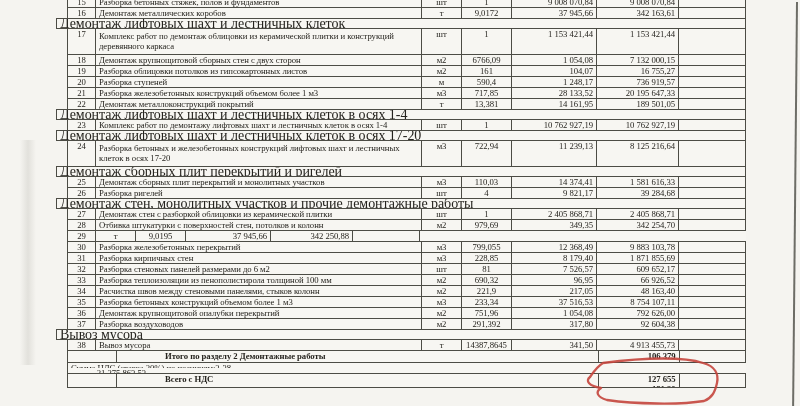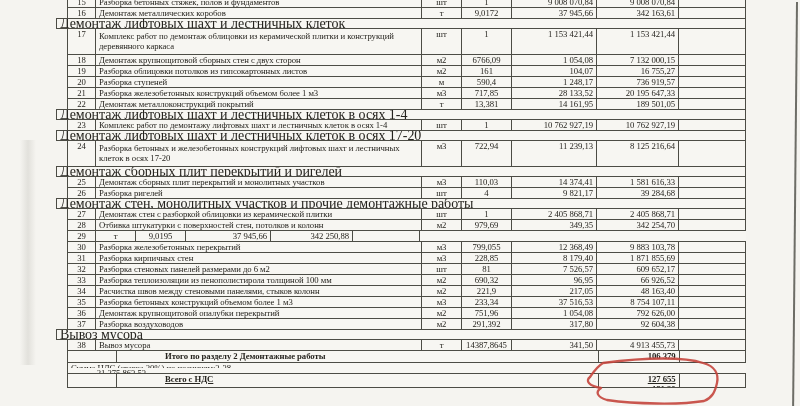--- a/index.html
+++ b/index.html
@@ -10,21 +10,21 @@
     color:#26241f;
   }
   #sheet{position:absolute;left:56px;top:0;width:690px;}
   .row{display:flex;box-sizing:border-box;border-bottom:1px solid #4c4c45;background:#f7f6f2;}
   .row.item,.row.summary{margin-left:11px;width:679px;}
   .row.section{width:690px;border-left:1px solid #4c4c45;border-right:1px solid #4c4c45;border-top:1px solid #4c4c45;margin-top:-1px;}
   .row.h1{height:11px;}
   .row.h2{height:26px;}
   .row.hsum{height:12px;}
   .row.hsum2{height:11px;flex-direction:column;}
-  .row.hlast{height:14px;text-decoration:underline;}
+  .row.hlast{height:14px;}
   .row.clipped{margin-top:-3px;}
   .c{box-sizing:border-box;border-left:1px solid #4c4c45;padding:0 3px;overflow:hidden;
      font-size:8.7px;line-height:10px;letter-spacing:-0.05px;}
   .c:last-child{border-right:1px solid #4c4c45;}
   .c.num{width:28px;text-align:center;padding:0;}
   .c.desc{width:326px;white-space:nowrap;}
   .tall .c.desc{white-space:normal;padding-top:2px;}
   .c.unit{width:40px;text-align:center;}
   .c.qty{width:50px;text-align:center;}
   .c.price{width:85px;text-align:right;}

